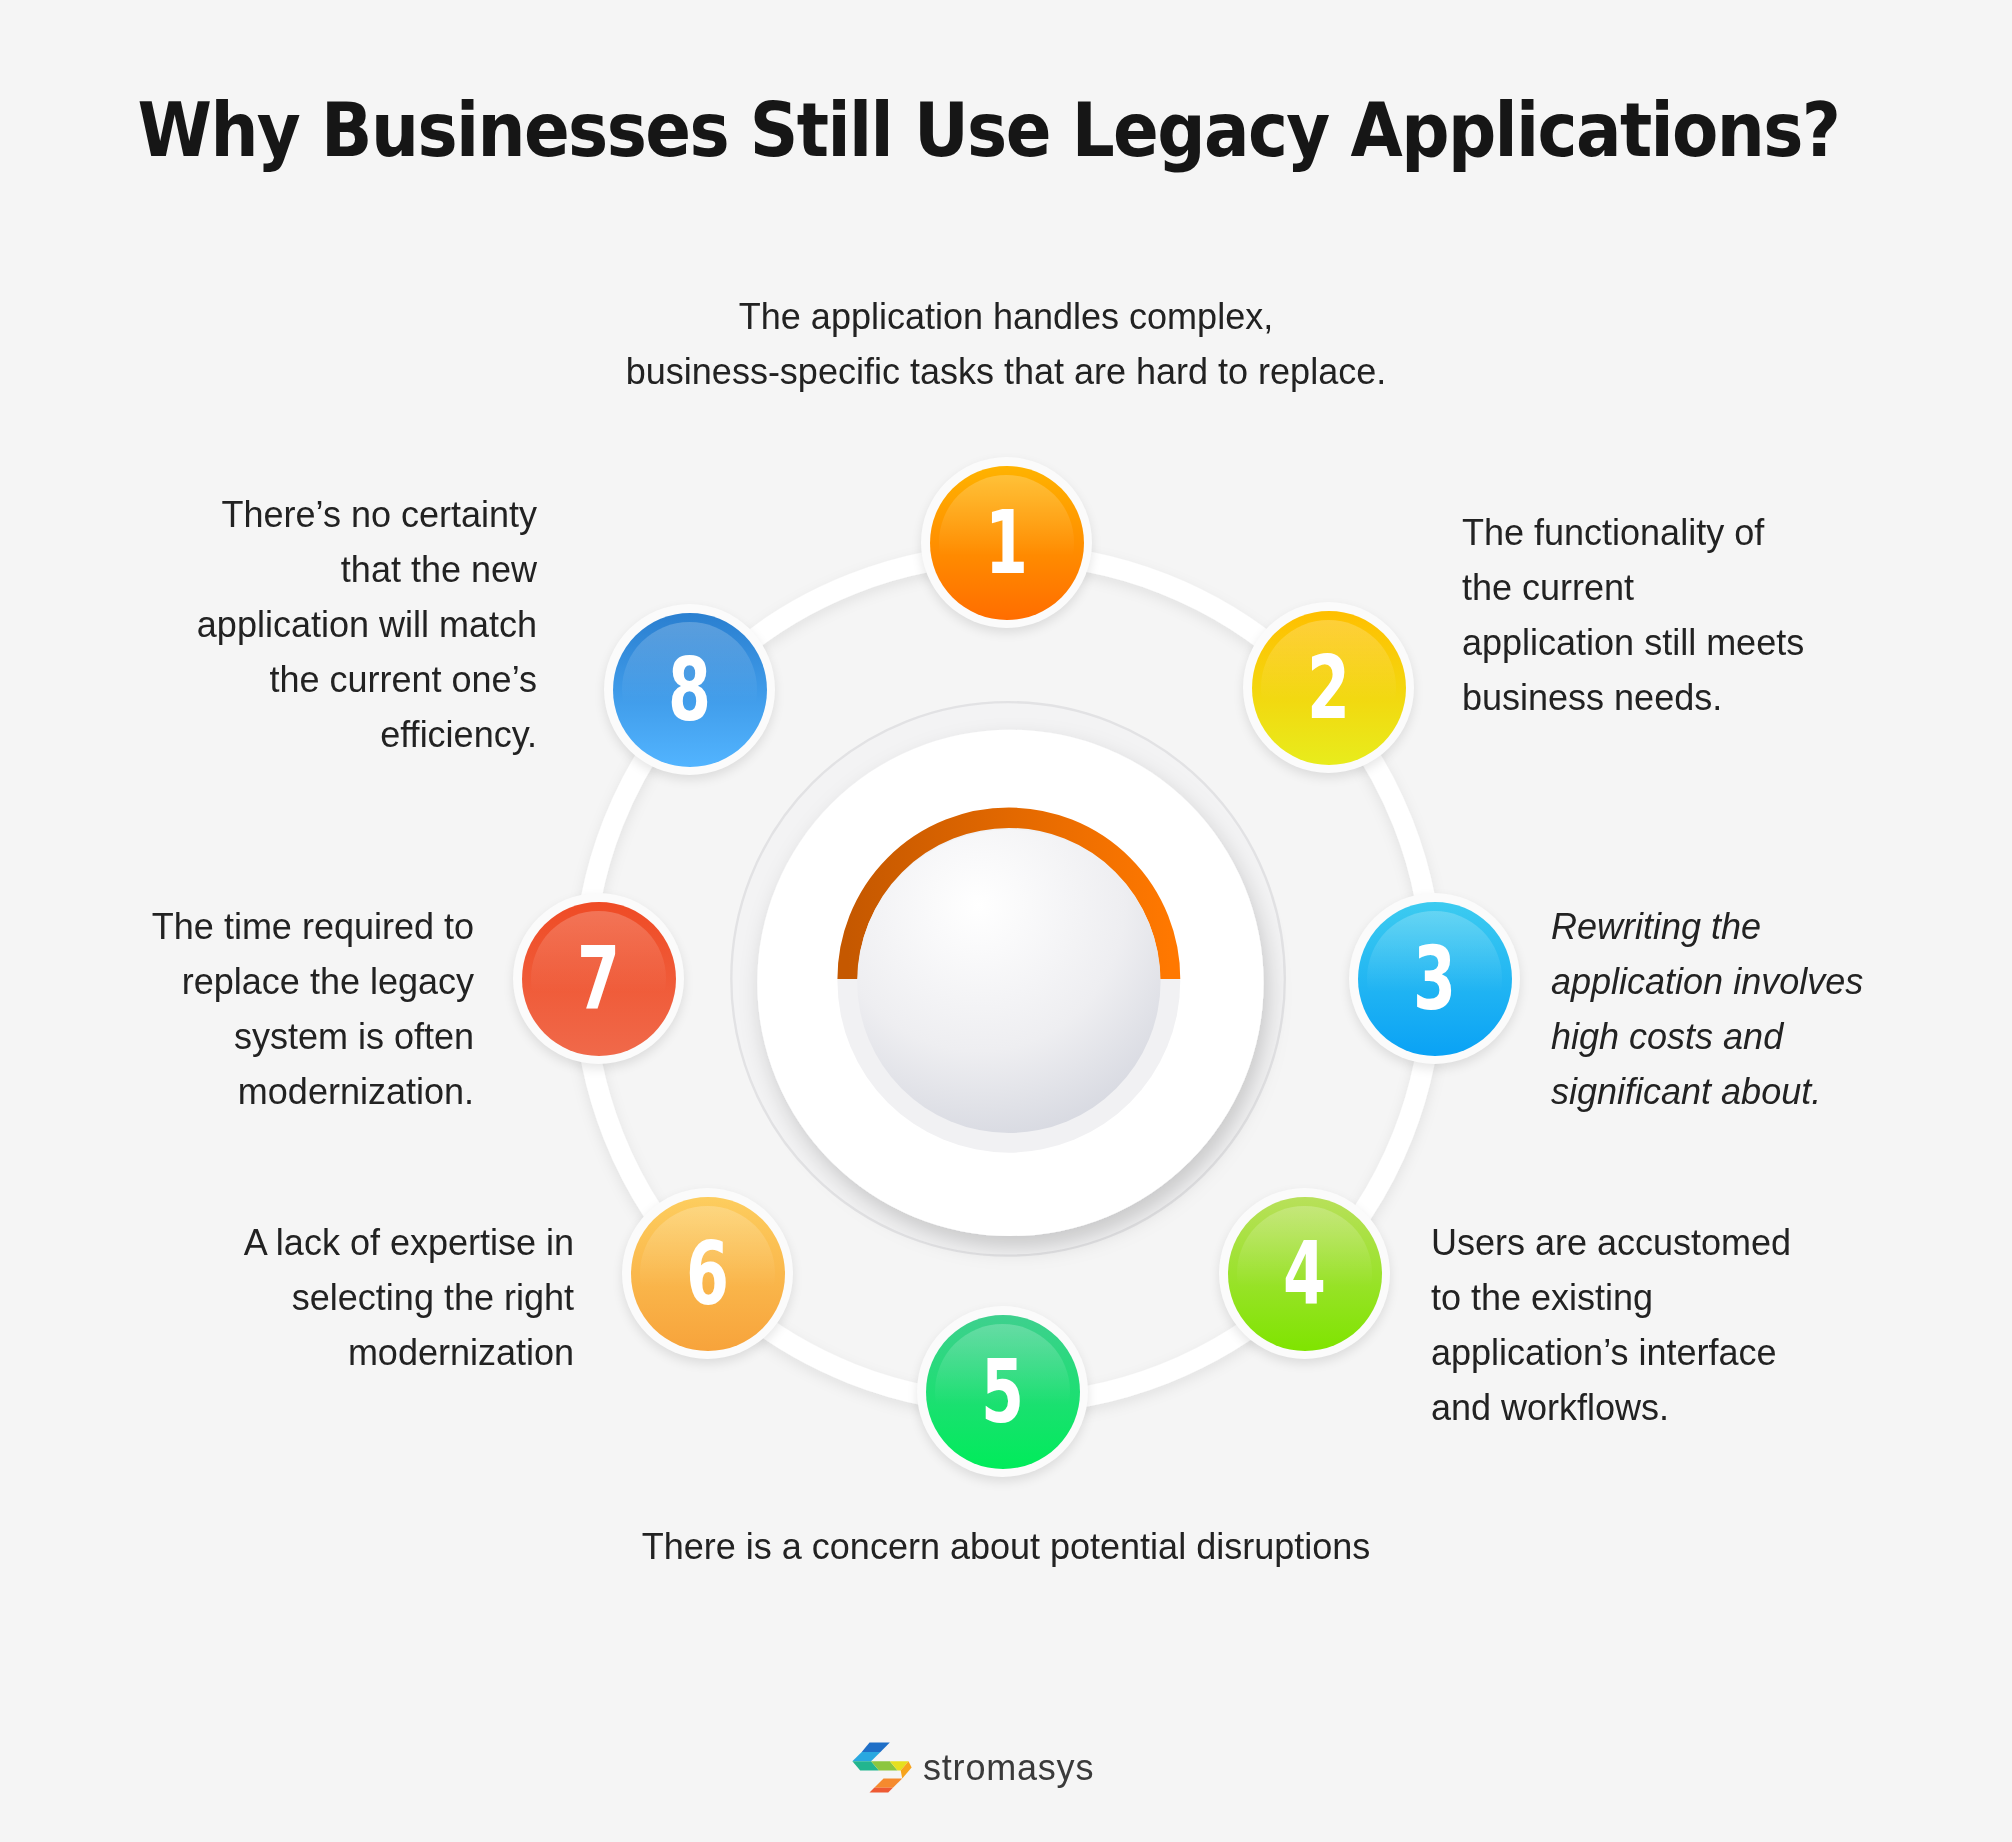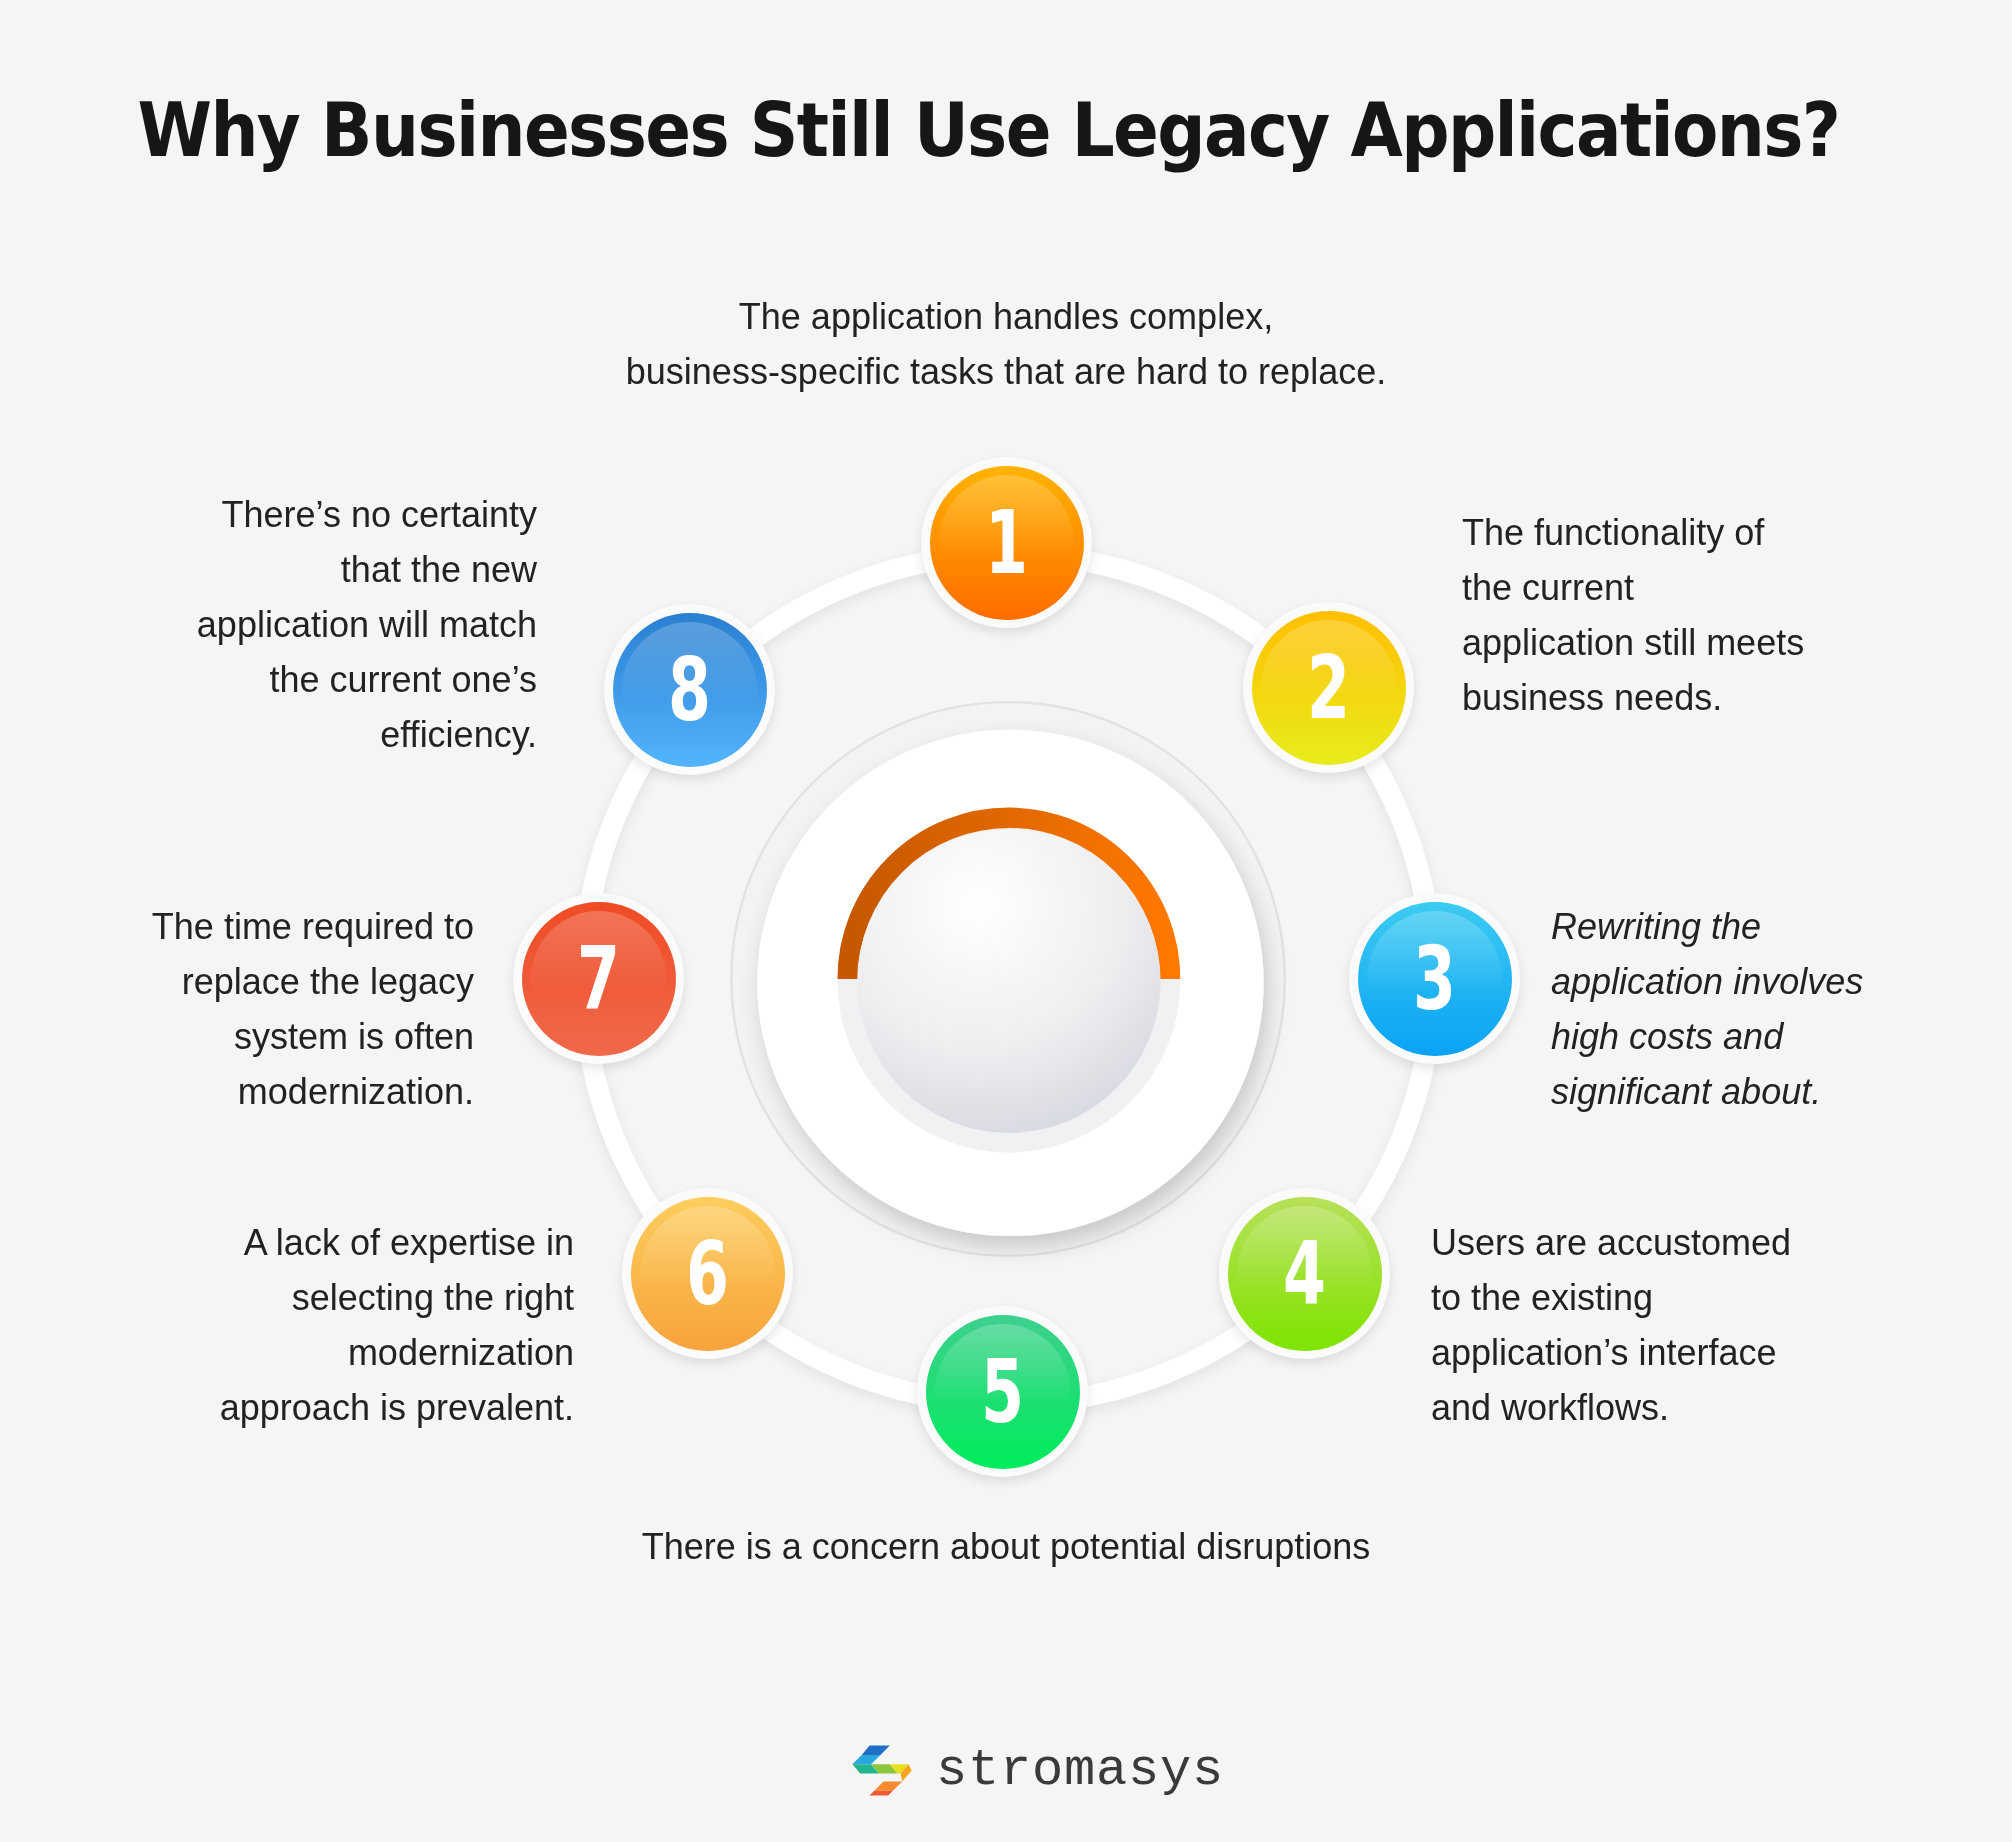--- a/index.html
+++ b/index.html
@@ -16,21 +16,21 @@
   .node{position:absolute;width:171px;height:171px;border-radius:50%;
         background:#fbfbfb;box-shadow:0 4.7px 11px rgba(0,0,0,0.10);
         display:flex;align-items:center;justify-content:center;}
   .node .ball{width:154px;height:154px;border-radius:50%;display:flex;align-items:center;justify-content:center;
         position:relative;}
   .node .ball::after{content:"";position:absolute;left:9.4px;top:9.4px;right:9.4px;bottom:9.4px;border-radius:50%;
         background:linear-gradient(180deg,rgba(255,255,255,0.22),rgba(255,255,255,0.0) 60%);}
   .node .num{position:relative;z-index:2;color:#fff;font-family:"DejaVu Sans Condensed","DejaVu Sans",sans-serif;
         font-weight:bold;font-size:88px;transform:scaleX(0.78);line-height:1;}
   .logo{position:absolute;left:849px;top:1741px;display:flex;align-items:center;}
-  .logo .word{font-size:52px;color:#3a3a3a;margin-left:21px;letter-spacing:0.8px;font-family:Liberation Mono, monospace;}
+  .logo .word{font-size:36px;color:#3a3a3a;margin-left:8px;letter-spacing:0.8px;}
 </style>
 </head>
 <body>
 
 <div class="title">Why Businesses Still Use Legacy Applications?</div>
 
 <svg class="ring" width="2013" height="1843" viewBox="0 0 2560 2344">
   <defs>
     <radialGradient id="innerDisc" cx="40%" cy="25%" r="80%">
       <stop offset="0%" stop-color="#ffffff"></stop>
@@ -125,21 +125,20 @@
   <div>application’s interface</div>
   <div>and workflows.</div>
 </div>
 <div class="txt center-al" style="left:377px;top:1519px;width:1258px;">
   <div>There is a concern about potential disruptions</div>
 </div>
 <div class="txt right-al" style="right:1439px;top:1215px;">
   <div>A lack of expertise in</div>
   <div>selecting the right</div>
   <div>modernization</div>
-  <div>approach is prevalent.</div>
 </div>
 <div class="txt right-al" style="right:1539px;top:899px;">
   <div>The time required to</div>
   <div>replace the legacy</div>
   <div>system is often</div>
   <div>modernization.</div>
 </div>
 <div class="txt right-al" style="right:1476px;top:487px;">
   <div>There’s no certainty</div>
   <div>that the new</div>

